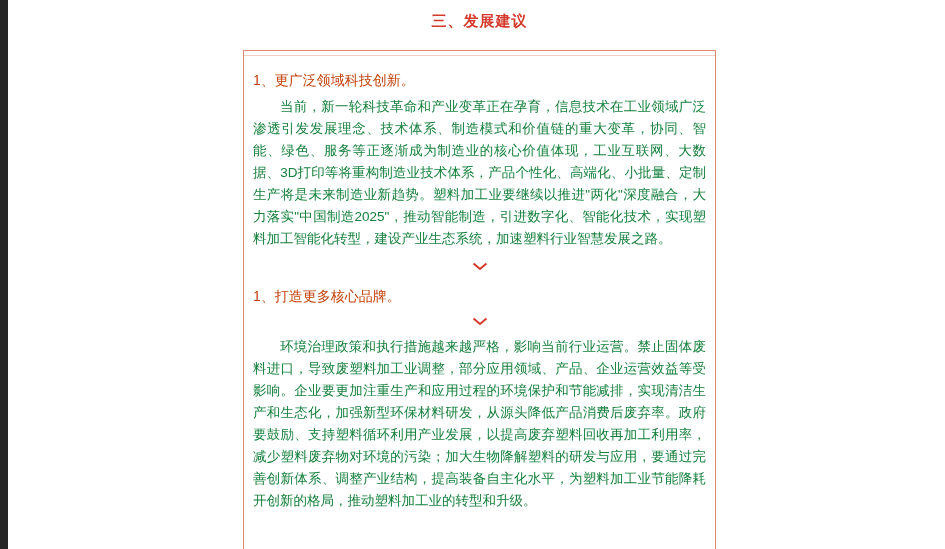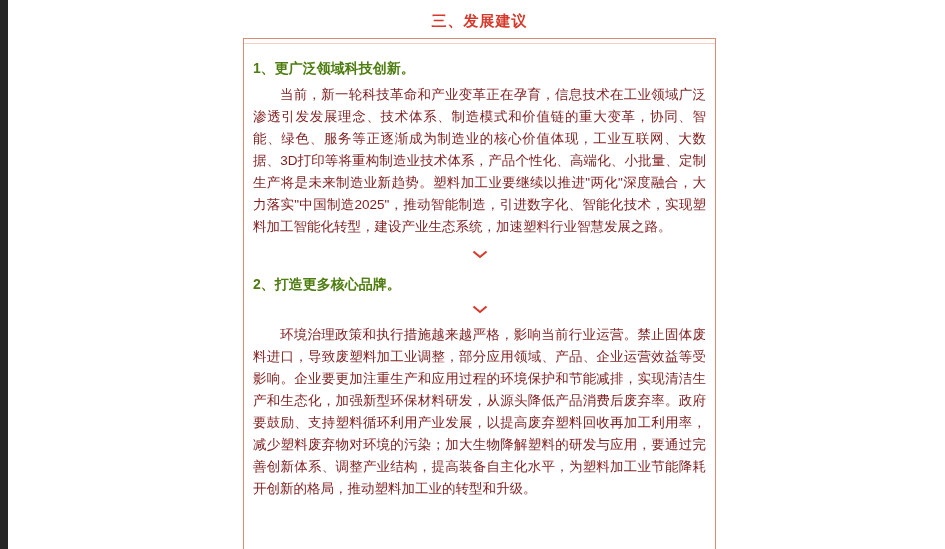--- a/index.html
+++ b/index.html
@@ -23,44 +23,44 @@
     top: 0;
     width: 473px;
   }
   .page-title {
     text-align: center;
     font-size: 15px;
     font-weight: bold;
     color: #d5392b;
     letter-spacing: 1px;
     margin-top: 12px;
-    margin-bottom: 9px;
+    margin-bottom: 21px;
     line-height: 17px;
   }
   .content-box {
     border: 1px solid #dd8a75;
     min-height: 660px; 
     padding: 0 9px 20px 9px;
   }
   .inner-topline {
     border-top: 1px solid #f4cfc5;
     margin: 4px -9px 0 -9px;
     height: 0;
   }
   .section-heading {
     font-size: 14px;
-    font-weight: bold;
-    color: #4d7c0f;
+    font-weight: normal;
+    color: #c2410c;
     line-height: 18px;
     margin-top: 15px;
     margin-bottom: 7px;
   }
   .section-body {
     font-size: 13.5px;
-    color: #7f1d1d;
+    color: #15803d;
     line-height: 22px;
     text-align: justify;
     text-indent: 2em;
   }
   .divider {
     text-align: center;
     margin: 10px 0 9px 0;
     height: 12px;
     line-height: 12px;
   }
@@ -84,21 +84,21 @@
       <div class="divider">
         <span>
           <svg width="16" height="9" viewBox="0 0 16 9" fill="none">
             <polyline points="1.5,1.5 8,7 14.5,1.5" stroke="#d5392b" stroke-width="2" fill="none"></polyline>
           </svg>
         </span>
       </div>
     </div>
 
     <div class="section">
-      <h3 class="section-heading">2、打造更多核心品牌。</h3>
+      <h3 class="section-heading">1、打造更多核心品牌。</h3>
       <div class="divider">
         <span>
           <svg width="16" height="9" viewBox="0 0 16 9" fill="none">
             <polyline points="1.5,1.5 8,7 14.5,1.5" stroke="#d5392b" stroke-width="2" fill="none"></polyline>
           </svg>
         </span>
       </div>
     </div>
 
     <div class="section">

